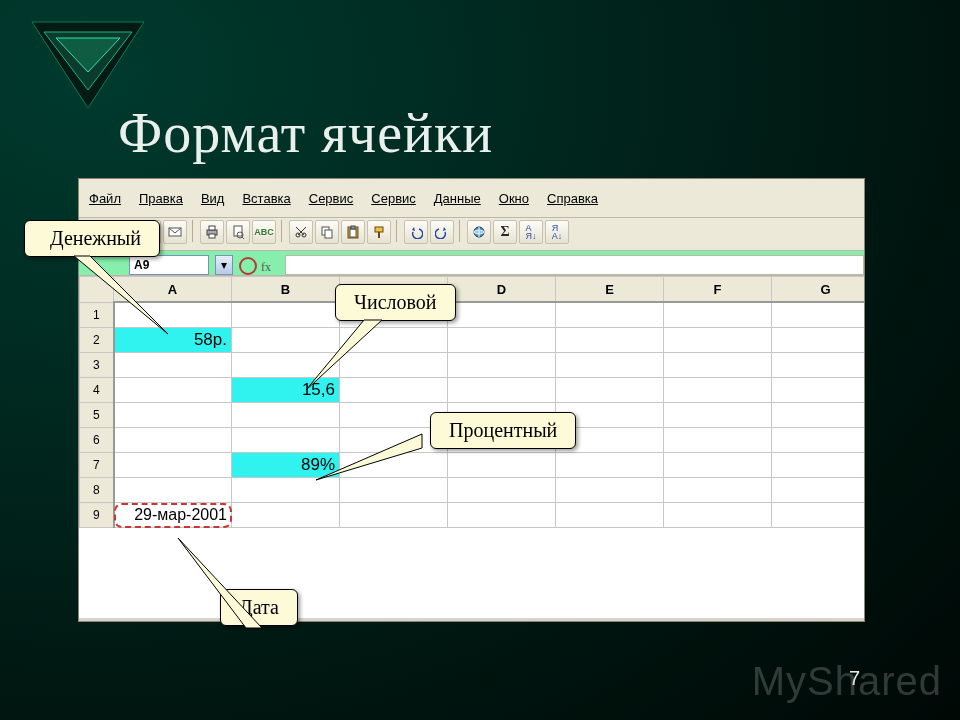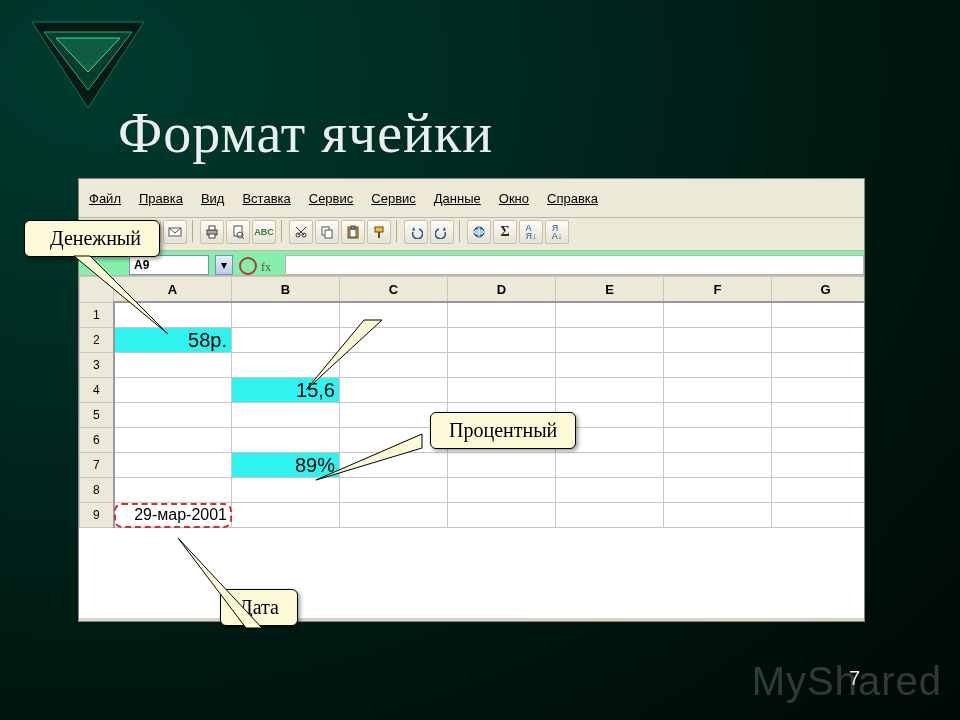--- a/index.html
+++ b/index.html
@@ -48,21 +48,21 @@
   .gridwrap{position:relative;background:#fff;height:calc(100% - 26px - 22px - 28px - 24px);
     overflow:hidden;}
   table.sheet{border-collapse:collapse;table-layout:fixed;width:100%;font-family:Arial,sans-serif;
     font-size:15px;}
   table.sheet td,table.sheet th{border:1px solid #c7c7c7;height:24px;padding:0 4px;}
   .rowhead{width:32px;background:#ece9d8;text-align:center;font-family:"MS Sans Serif",Arial,sans-serif;
     font-size:12px;color:#000;border-right:2px solid #999 !important;}
   .colhead{height:22px;background:#ece9d8;text-align:center;font-family:"MS Sans Serif",Arial,sans-serif;
     font-size:13px;color:#000;border-bottom:2px solid #999 !important;}
   .corner{width:32px;background:#ece9d8;}
-  .hl{background:#30f3f0;text-align:right;font-family:Arial,sans-serif;font-size:20px;}
+  .hl{background:#30f3f0;text-align:right;font-family:Arial,sans-serif;font-size:17px;}
   .sel{text-align:right;font-family:Arial,sans-serif;font-size:16px;
     outline:2px dashed #c33; outline-offset:-2px;border-radius:8px;}
 
   
   .callout{position:absolute;background:#fcfad7;border:1px solid #000;border-radius:6px;
     color:#000;font-family:"Times New Roman",serif;font-size:20px;padding:6px 18px;
     box-shadow:2px 2px 4px rgba(0,0,0,.4);}
   svg.pointer{position:absolute;pointer-events:none;}
 
   
@@ -319,20 +319,21 @@
       </tbody>
         </table>
     </div>
   </div>
 
   <div class="callout" style="left:24px;top:220px;padding-left:25px;">Денежный</div>
   <svg class="pointer" style="left:72px;top:254px;" width="120" height="90">
     <polygon points="2,2 18,2 96,80" fill="#fcfad7" stroke="#000"></polygon>
   </svg>
 
+  <div class="callout" style="left:335px;top:284px;">Числовой</div>
   <svg class="pointer" style="left:300px;top:318px;" width="100" height="80">
     <polygon points="64,2 82,2 6,72" fill="#fcfad7" stroke="#000"></polygon>
   </svg>
 
   <div class="callout" style="left:418px;top:412px;margin-left:12px;">Процентный</div>
   <svg class="pointer" style="left:310px;top:430px;" width="120" height="60">
     <polygon points="112,4 112,18 6,50" fill="#fcfad7" stroke="#000"></polygon>
   </svg>
 
   <div class="callout" style="left:220px;top:589px;">Дата</div>

